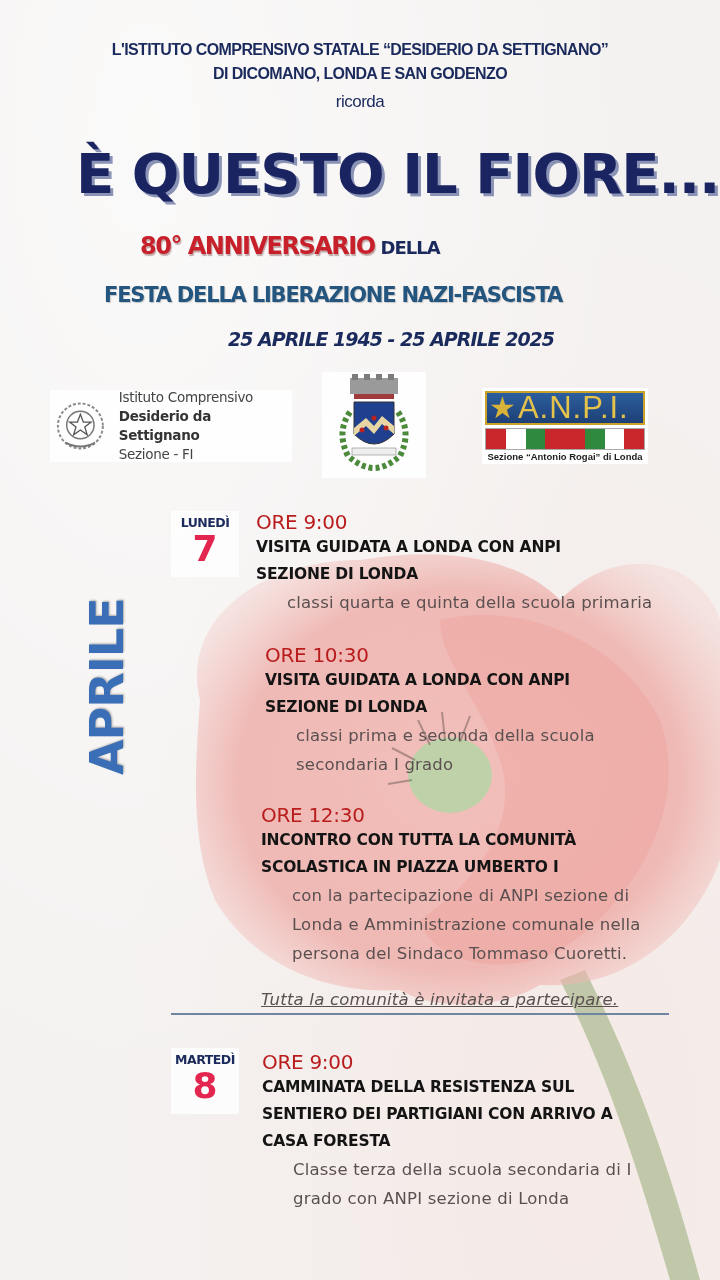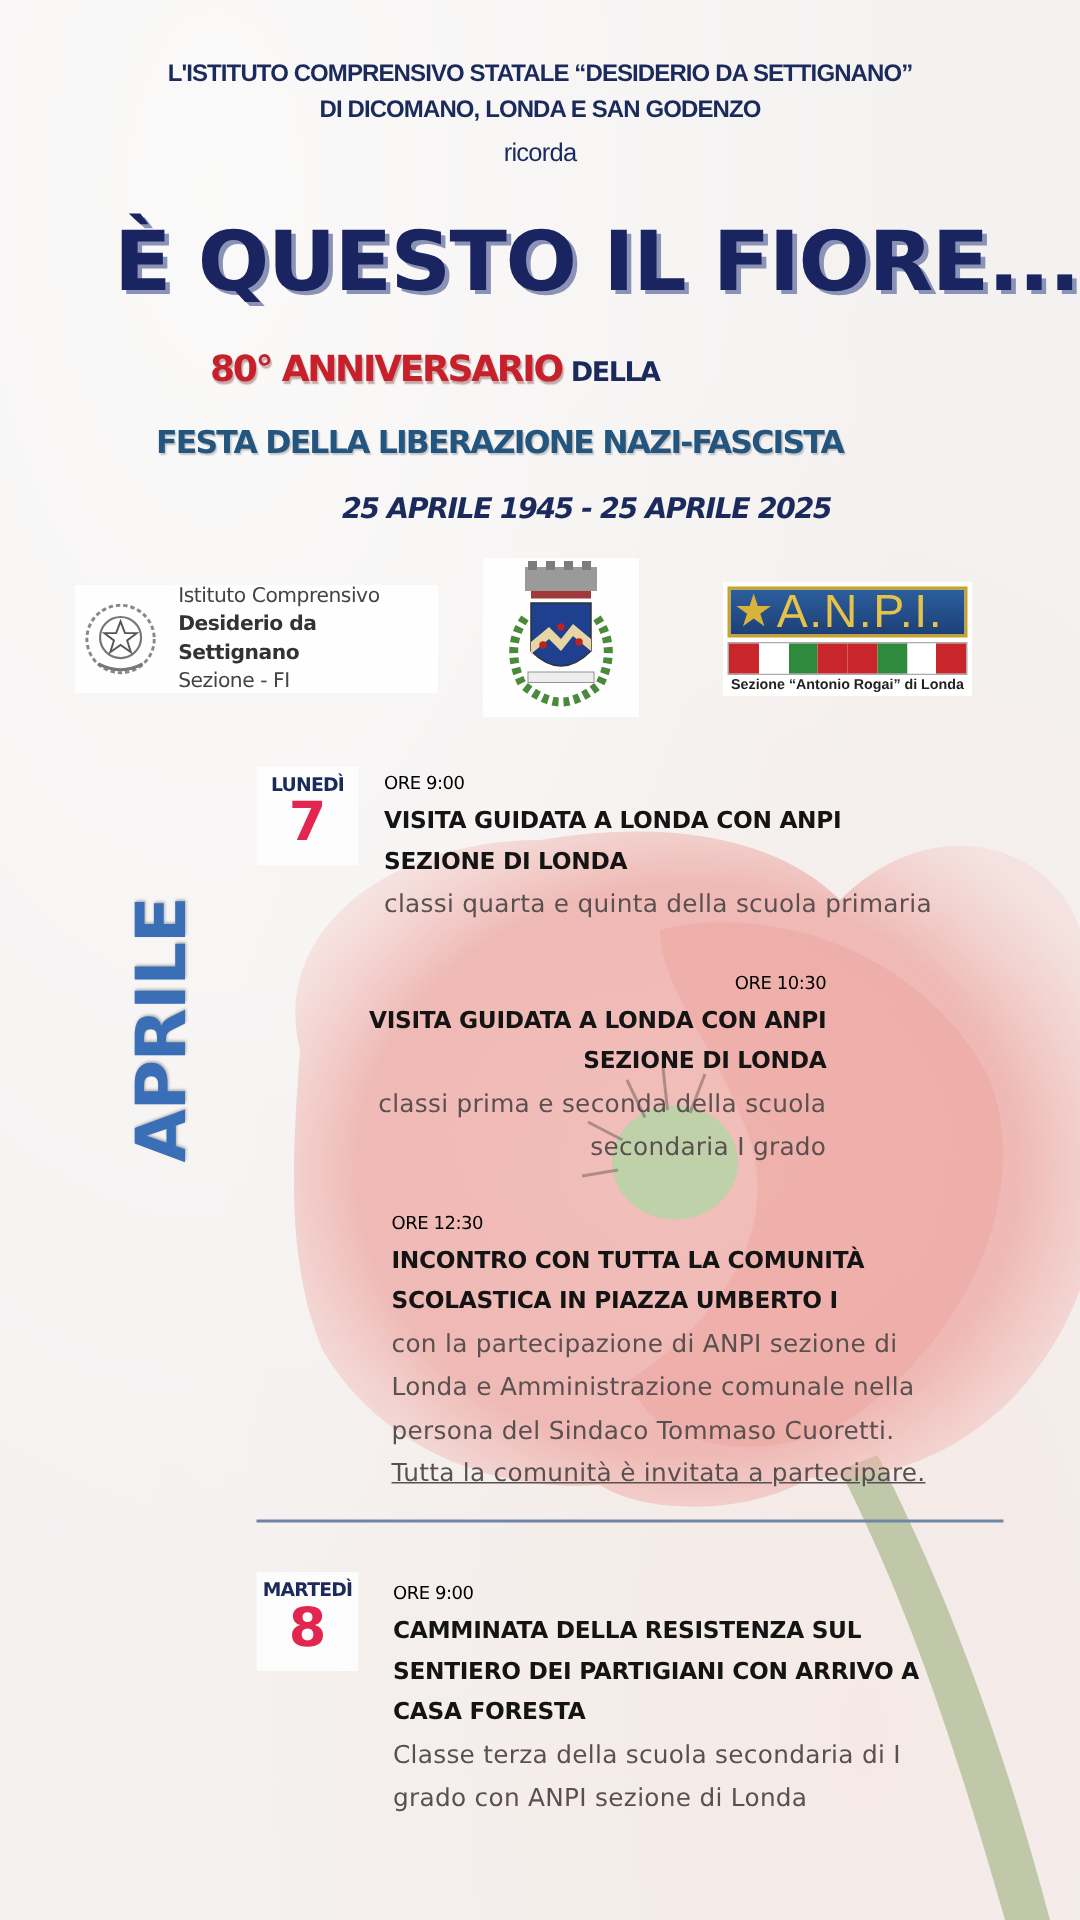--- a/index.html
+++ b/index.html
@@ -74,24 +74,24 @@
       color: #3a6fb8; letter-spacing: -1px; text-shadow: 1px 1px 2px rgba(0,0,0,0.3);
       white-space: nowrap; width: 210px;
     }
 
     
     .daybox { position: absolute; width: 68px; height: 66px; background: rgba(255,255,255,0.8); text-align: center; }
     .dayname { font-family: "DejaVu Sans", sans-serif; font-weight: bold; font-size: 12.5px; color: #1b2a5c; letter-spacing: -0.5px; margin-top: 4px; }
     .daynum { font-family: "DejaVu Sans", sans-serif; font-weight: bold; font-size: 36px; color: #e3264f; line-height: 38px; }
 
     .event { position: absolute; }
-    .ev-time { font-family: "DejaVu Sans", sans-serif; font-size: 12px; color: #000000; letter-spacing: -0.3px; line-height: 24px; }
+    .ev-time { font-family: "DejaVu Sans", sans-serif; font-size: 20px; color: #b91c1c; letter-spacing: -0.3px; line-height: 24px; }
     .ev-title { font-family: "DejaVu Sans", sans-serif; font-weight: bold; font-size: 15.5px; color: #141414; line-height: 27px; letter-spacing: -0.2px; }
-    .ev-desc { font-family: "DejaVu Sans", sans-serif; font-size: 16.5px; color: #5a5050; line-height: 29px; letter-spacing: 0.2px; }
-    .ev-note { font-family: "DejaVu Sans", sans-serif; font-size: 16.5px; color: #5a5050; text-decoration: underline; line-height: 28px; letter-spacing: 0.2px; }
+    .ev-desc { font-family: "DejaVu Sans", sans-serif; font-size: 16.5px; color: #5a5050; line-height: 29px; letter-spacing: 0.2px; margin-left: 31px; }
+    .ev-note { font-family: "DejaVu Sans", sans-serif; font-style: italic; font-size: 16.5px; color: #5a5050; text-decoration: underline; line-height: 28px; letter-spacing: 0.2px; margin-top: 18px; }
 
     .divider { position: absolute; left: 171px; top: 1013px; width: 498px; height: 2px; background: #6f86a3; }
   </style>
 </head>
 <body>
 
 <svg class="poppy" viewBox="0 0 720 1280">
   <defs>
     <radialGradient id="pet" cx="50%" cy="50%" r="60%">
       <stop offset="0%" stop-color="#f2b7b3" stop-opacity="0.85"></stop>
@@ -189,21 +189,21 @@
   <div class="daynum">7</div>
 </div>
 
 <div class="event" style="left:256px; top:510px;">
   <div class="ev-time">ORE 9:00</div>
   <div class="ev-title">VISITA GUIDATA A LONDA CON ANPI</div>
   <div class="ev-title">SEZIONE DI LONDA</div>
   <div class="ev-desc">classi quarta e quinta della scuola primaria</div>
 </div>
 
-<div class="event" style="left:246px; top:643px;text-align:right;">
+<div class="event" style="left:265px; top:643px;">
   <div class="ev-time">ORE 10:30</div>
   <div class="ev-title">VISITA GUIDATA A LONDA CON ANPI</div>
   <div class="ev-title">SEZIONE DI LONDA</div>
   <div class="ev-desc">classi prima e seconda della scuola</div>
   <div class="ev-desc">secondaria I grado</div>
 </div>
 
 <div class="event" style="left:261px; top:803px;">
   <div class="ev-time">ORE 12:30</div>
   <div class="ev-title">INCONTRO CON TUTTA LA COMUNITÀ</div>

